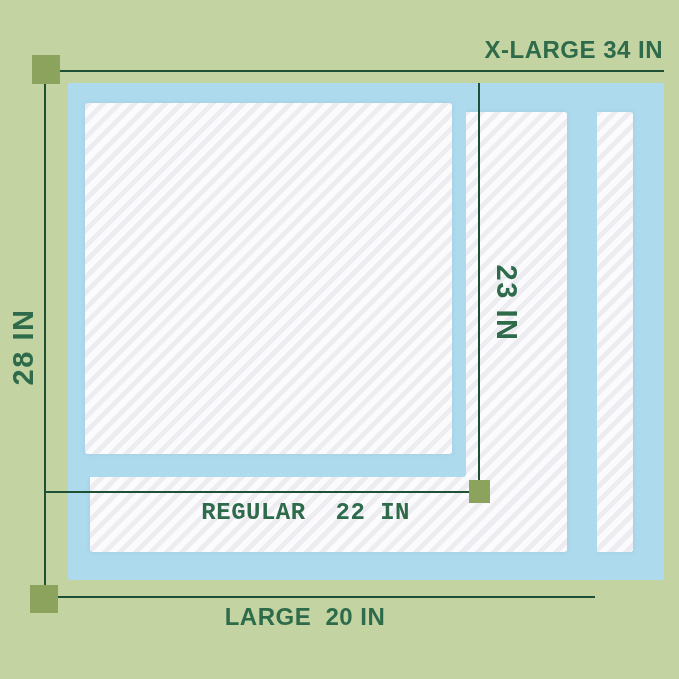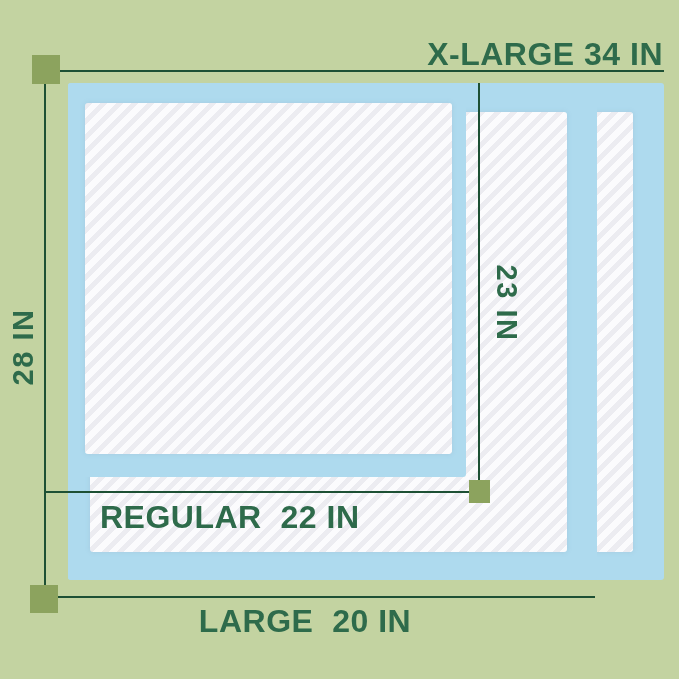--- a/index.html
+++ b/index.html
@@ -53,42 +53,42 @@
   
   .marker { background: var(--marker); }
   .sq-tl  { left: 32px;  top: 55px;  width: 28px; height: 29px; }
   .sq-bl  { left: 30px;  top: 585px; width: 28px; height: 28px; }
   .sq-mid { left: 469px; top: 480px; width: 21px; height: 23px; }
 
   
   .lbl {
     color: var(--text);
     font-weight: 700;
-    font-size: 32px;
+    font-size: 24px;
     letter-spacing: 0.5px;
     white-space: pre;
     line-height: 1;
   }
   .lbl-rot {
     font-size: 29px;
     letter-spacing: 1.5px;
     display: flex;
     align-items: center;
     justify-content: center;
   }
   .lbl-xlarge  { right: 16px; top: 38px; text-align: right; }
   .lbl-28 {
     left: -42px; top: 332px; width: 130px; height: 30px;
     transform: rotate(-90deg);
   }
   .lbl-23 {
     left: 442px; top: 288px; width: 130px; height: 30px;
     transform: rotate(90deg);
   }
-  .lbl-regular { left: 100px; top: 501px; width: 310px; text-align: left; }
+  .lbl-regular { left: 100px; top: 501px; width: 310px; text-align: right; font-family: Liberation Mono, monospace; }
   .lbl-large   { left: 125px; top: 605px; width: 360px; text-align: center; }
 </style>
 </head>
 <body>
 
 <div class="canvas">
 
   <div class="abs pad-blue pad-xl-blue"></div>
   <div class="abs pad-core pad-xl-core"></div>
 

